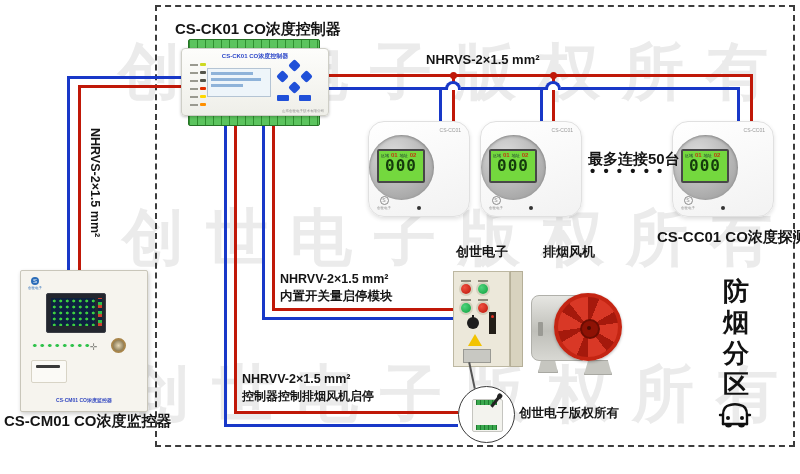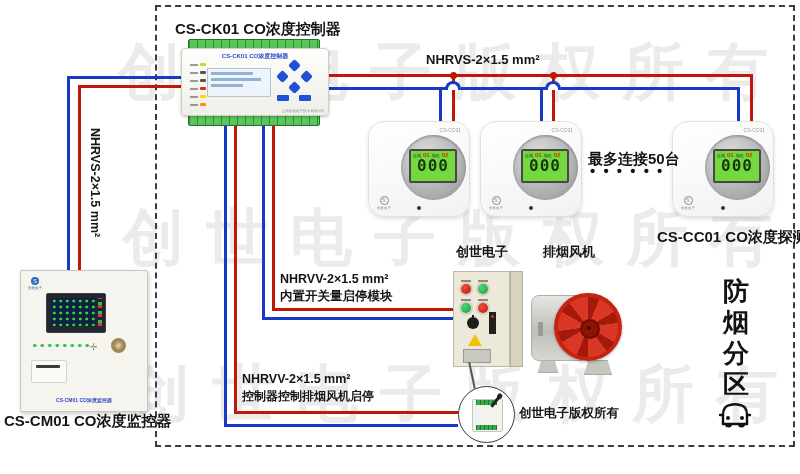--- a/index.html
+++ b/index.html
@@ -32,21 +32,21 @@
   .led{position:absolute;width:6px;height:3px;border-radius:1px;}
   .ledlab{position:absolute;width:8px;height:2px;background:#9a9a90;}
   .diamond{position:absolute;width:9px;height:9px;background:#2050d8;border-radius:2px;transform:rotate(45deg);}
   .bluebtn{position:absolute;width:12px;height:6px;background:#2050d8;border-radius:1px;}
   #ck-screen{position:absolute;left:25px;top:19px;width:62px;height:27px;background:#eef5fa;border:1px solid #b4c4d4;}
   .sbar{height:3px;background:#8fb3d9;margin:3px 3px 0 3px;}
   
   .det{position:absolute;width:100px;height:94px;background:linear-gradient(160deg,#ffffff,#f2f2f2);
        border:1px solid #e0e0e0;border-radius:16px;box-shadow:0 2px 4px rgba(0,0,0,.12);z-index:3;}
   .det-model{position:absolute;right:8px;top:5px;font-size:5px;color:#9a9a9a;}
-  .det-circle{position:absolute;left:32px;top:13px;width:65px;height:65px;border-radius:50%;
+  .det-circle{position:absolute;left:0;top:13px;width:65px;height:65px;border-radius:50%;
               background:radial-gradient(circle at 38% 30%,#dcdcdc,#a8a8a8 75%);box-shadow:inset 0 1px 3px rgba(0,0,0,.35);}
   .det-lcd{position:absolute;left:8px;top:14px;width:48px;height:34px;background:#74d83e;border:2px solid #474747;border-radius:2px;box-sizing:border-box;}
   .lcd-row1{display:flex;align-items:center;gap:2px;padding:1px 2px;font-size:4px;color:#123;}
   .lcd-num{font-size:6px;font-weight:bold;color:#c03a10;}
   .lcd-val{font-family:"DejaVu Sans Mono",monospace;font-size:16px;font-weight:bold;color:#143a0c;
            text-align:center;line-height:14px;letter-spacing:1px;}
   .det-logo{position:absolute;left:8px;bottom:6px;width:14px;text-align:center;color:#8a8a8a;font-size:3.5px;line-height:4px;}
   .det-logo .ring{width:7px;height:7px;border:1px solid #8a8a8a;border-radius:50%;margin:0 auto 1px auto;font-size:5px;line-height:7px;color:#8a8a8a;}
   .det-dot{position:absolute;left:48px;bottom:6px;width:4px;height:4px;border-radius:50%;background:#333;}
   

